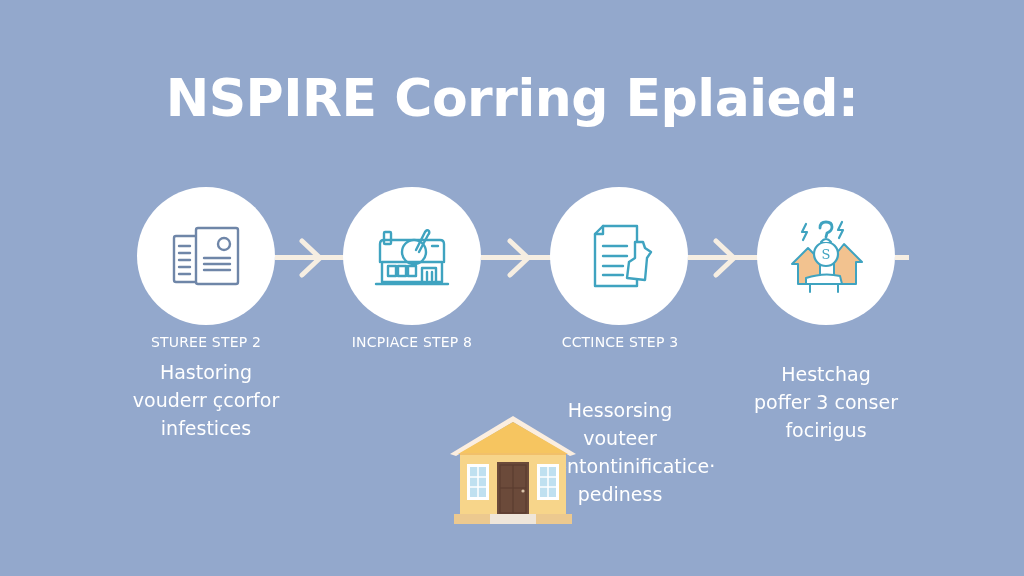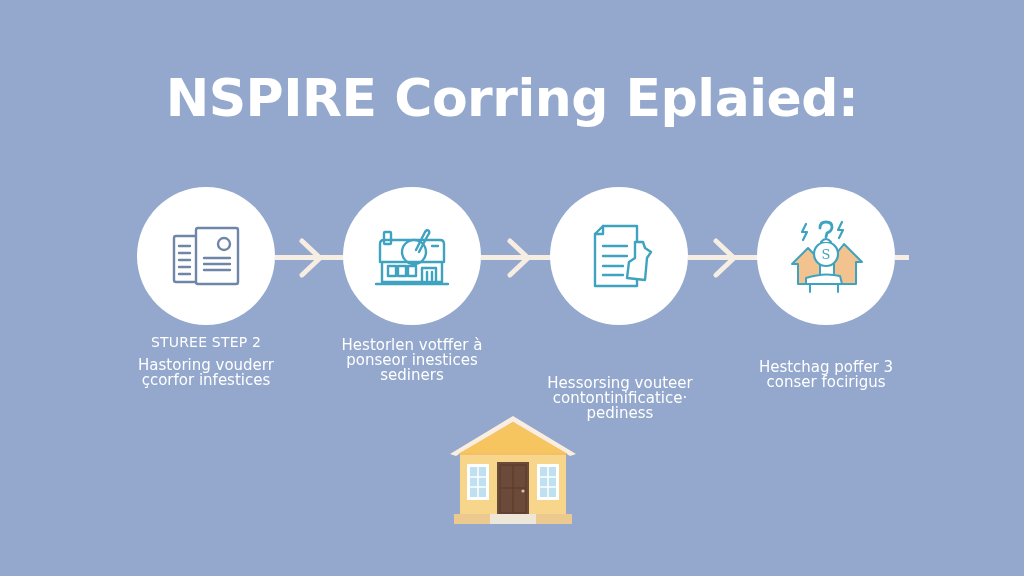--- a/index.html
+++ b/index.html
@@ -60,22 +60,22 @@
     }
     .step-title {
       font-family: "DejaVu Sans", sans-serif;
       font-weight: normal;
       font-size: 14px;
       line-height: 20px;
       letter-spacing: 0.2px;
     }
     .step-desc {
       font-family: "DejaVu Sans", sans-serif;
-      font-size: 15px;
-      line-height: 15px;
+      font-size: 19px;
+      line-height: 28px;
       margin-top: 6px;
     }
     .house {
       position: absolute;
       left: 446px;
       top: 412px;
       width: 134px;
       height: 116px;
     }
     .house svg { width: 100%; height: 100%; display: block; }
@@ -183,23 +183,24 @@
       </g>
     </svg>
   </span>
 </div>
 
 <div class="step" style="left:96px;">
   <div class="step-title">STUREE STEP 2</div>
   <div class="step-desc" style="width:150px; margin-left:35px; margin-right:auto;">Hastoring vouderr çcorfor infestices</div>
 </div>
 <div class="step" style="left:302px;">
-  <div class="step-desc" style="width:150px; margin-left:35px;">Hestorlen votffer à ponseor inestices sediners</div>
+  <div class="step-title">INCPIACE STEP 8</div>
 </div>
 <div class="step" style="left:510px;">
+  <div class="step-title">CCTINCE STEP 3</div>
   <div class="step-desc" style="width:150px; margin-left:35px;margin-top:44px;">Hessorsing vouteer contontinificatice· pediness</div>
 </div>
 <div class="step" style="left:716px;">
   <div class="step-desc" style="width:150px; margin-left:35px;margin-top:28px;">Hestchag poffer 3 conser focirigus</div>
 </div>
 
 <div class="house">
   <svg viewBox="0 0 134 116">
 
     <path d="M4 42 L67 4 L130 42 L124 44 L67 10 L10 44 Z" fill="#fbeee0"></path>

